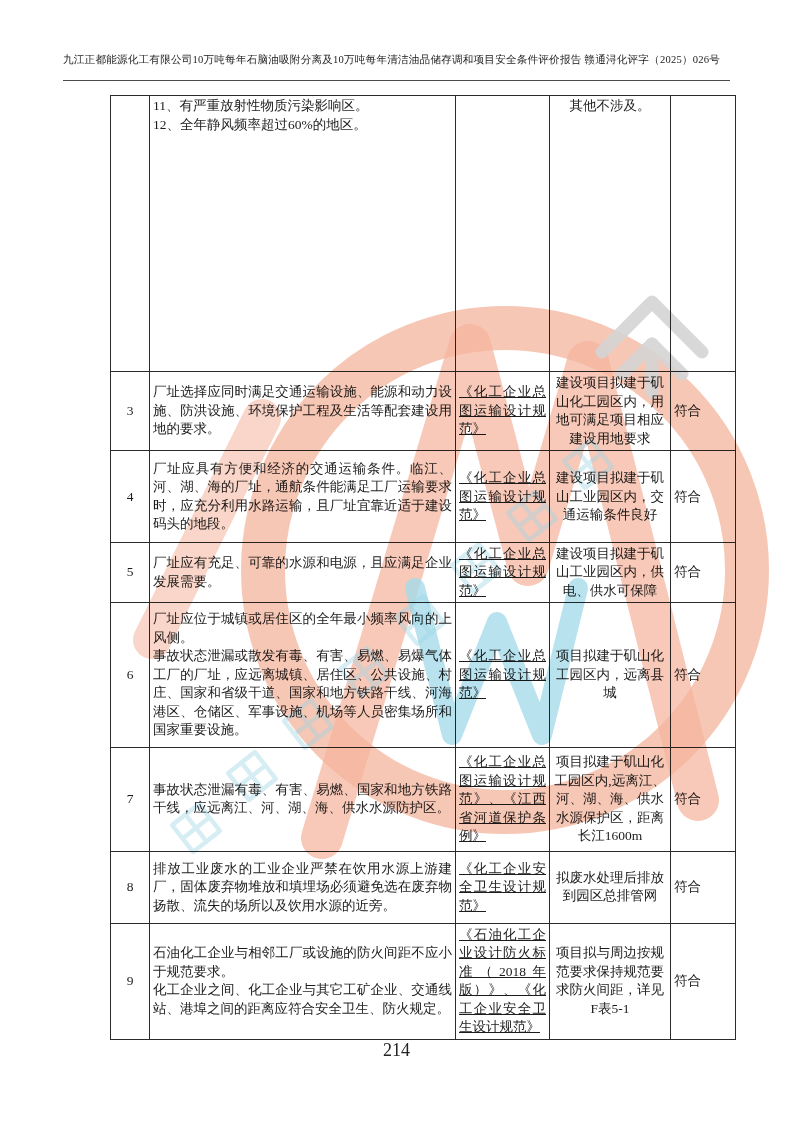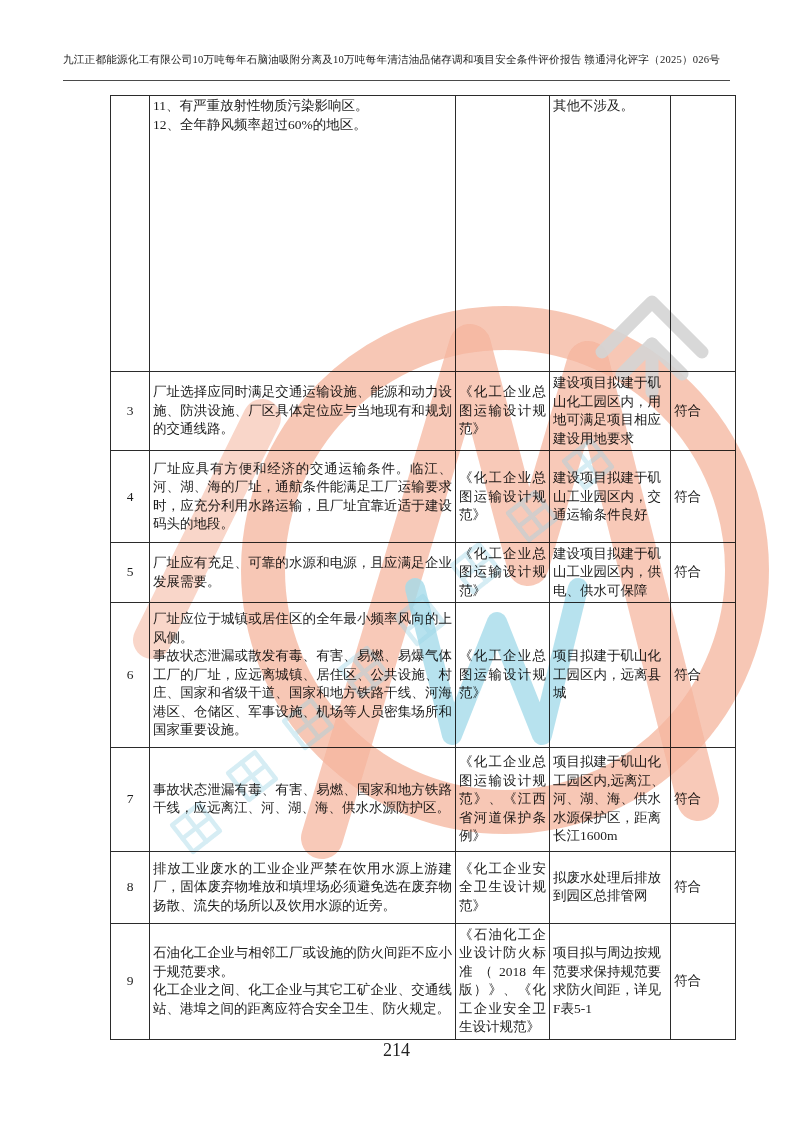--- a/index.html
+++ b/index.html
@@ -18,22 +18,22 @@
     border-collapse:collapse;table-layout:fixed;z-index:1;
   }
   table.doc td{
     border:1.5px solid #2b2b2b;
     font-size:13.5px;line-height:18.5px;
     padding:1px 3px;vertical-align:middle;
     word-break:break-all;overflow:hidden;
   }
   td.c-no{width:32px;text-align:center;padding:1px 0;}
   td.c-req{width:299px;text-align:justify;white-space:pre-line;}
-  td.c-basis{width:87px;text-align:justify;}
-  td.c-eval{width:114px;text-align:left;white-space:pre-line;}
+  td.c-basis{width:87px;text-align:justify;text-decoration:underline;}
+  td.c-eval{width:114px;text-align:center;white-space:pre-line;}
   td.c-con{width:58px;text-align:left;}
   tr.r0{height:270px;} tr.r0 td{vertical-align:top;margin-left:42px;}
   tr.r1{height:78px;}
   tr.r2{height:90px;}
   tr.r3{height:50px;}
   tr.r4{height:142px;}
   tr.r5{height:102px;}
   tr.r6{height:70px;}
   tr.r7{height:110px;}
   tr.r8{height:33px;}
@@ -118,21 +118,21 @@
     <tr class="r0">
       <td class="c-no"></td>
       <td class="c-req">11、有严重放射性物质污染影响区。
 12、全年静风频率超过60%的地区。</td>
       <td class="c-basis"></td>
       <td class="c-eval">其他不涉及。</td>
       <td class="c-con"></td>
     </tr>
     <tr class="r1">
       <td class="c-no">3</td>
-      <td class="c-req">厂址选择应同时满足交通运输设施、能源和动力设施、防洪设施、厂区具体定位应与当地现有和规划的交通线路。</td>
+      <td class="c-req">厂址选择应同时满足交通运输设施、能源和动力设施、防洪设施、环境保护工程及生活等配套建设用地的要求。</td>
       <td class="c-basis">《化工企业总图运输设计规范》</td>
       <td class="c-eval">建设项目拟建于矶山化工园区内，用地可满足项目相应建设用地要求</td>
       <td class="c-con">符合</td>
     </tr>
     <tr class="r2">
       <td class="c-no">4</td>
       <td class="c-req">厂址应具有方便和经济的交通运输条件。临江、河、湖、海的厂址，通航条件能满足工厂运输要求时，应充分利用水路运输，且厂址宜靠近适于建设码头的地段。</td>
       <td class="c-basis">《化工企业总图运输设计规范》</td>
       <td class="c-eval">建设项目拟建于矶山工业园区内，交通运输条件良好</td>
       <td class="c-con">符合</td>

